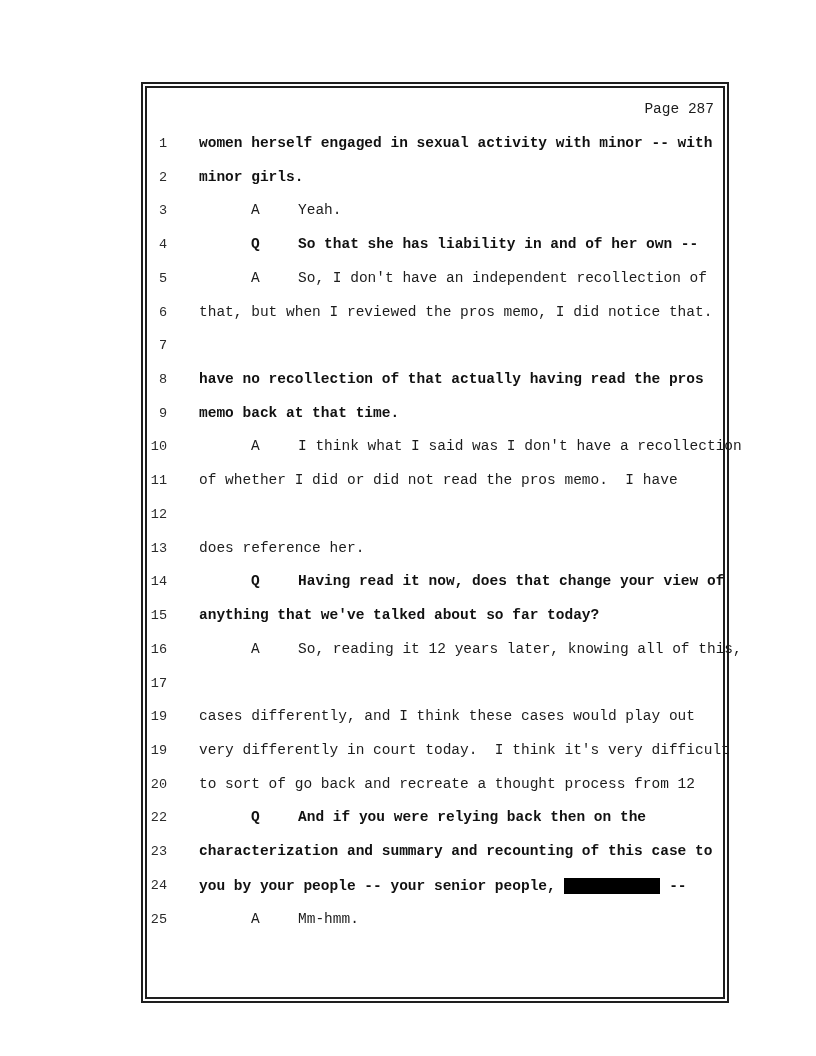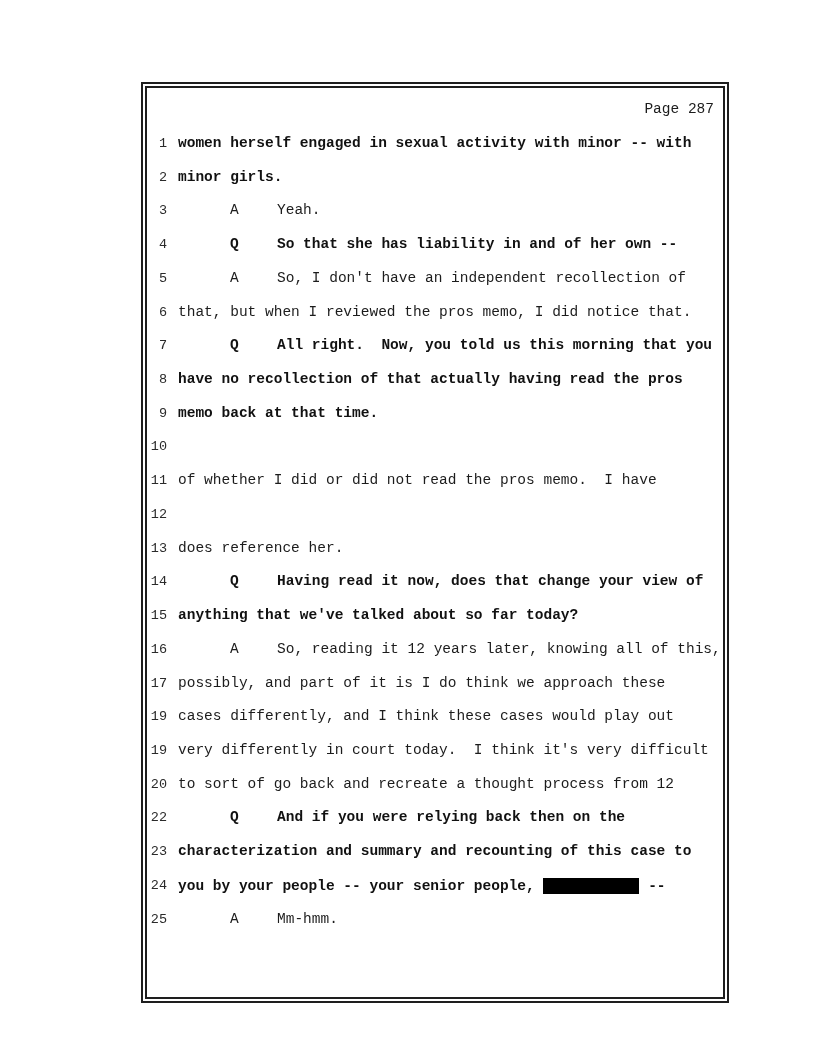--- a/index.html
+++ b/index.html
@@ -62,21 +62,21 @@
   .lnum {
     flex: 0 0 18px;
     margin-left: 2px;
     text-align: right;
     font-size: 13.5px;
     line-height: 15px;
     color: #2a2a2a;
     font-weight: normal;
   }
   .ltext {
-    margin-left: 11px;
+    margin-left: 32px;
     white-space: pre;
   }
   .t-line.bold .ltext {
     font-weight: bold;
     color: #111111;
   }
   .speaker {
     display: inline-block;
     margin-left: 52px;
     width: 47px;
@@ -117,32 +117,32 @@
           <div class="t-line">
             <span class="lnum">5</span>
             <span class="ltext"><span class="speaker">A</span><span>So, I don't have an independent recollection of</span></span>
           </div>
           <div class="t-line">
             <span class="lnum">6</span>
             <span class="ltext"><span>that, but when I reviewed the pros memo, I did notice that.</span></span>
           </div>
           <div class="t-line bold">
             <span class="lnum">7</span>
-            <span class="ltext"><span class="speaker">Q</span><span>All right.  Now, you told us this morning that you</span></span>
           </div>
           <div class="t-line bold">
             <span class="lnum">8</span>
             <span class="ltext"><span>have no recollection of that actually having read the pros</span></span>
           </div>
           <div class="t-line bold">
             <span class="lnum">9</span>
             <span class="ltext"><span>memo back at that time.</span></span>
           </div>
           <div class="t-line">
             <span class="lnum">10</span>
+            <span class="ltext"><span class="speaker">A</span><span>I think what I said was I don't have a recollection</span></span>
           </div>
           <div class="t-line">
             <span class="lnum">11</span>
             <span class="ltext"><span>of whether I did or did not read the pros memo.  I have</span></span>
           </div>
           <div class="t-line">
             <span class="lnum">12</span>
           </div>
           <div class="t-line">
             <span class="lnum">13</span>
@@ -155,21 +155,20 @@
           <div class="t-line bold">
             <span class="lnum">15</span>
             <span class="ltext"><span>anything that we've talked about so far today?</span></span>
           </div>
           <div class="t-line">
             <span class="lnum">16</span>
             <span class="ltext"><span class="speaker">A</span><span>So, reading it 12 years later, knowing all of this,</span></span>
           </div>
           <div class="t-line">
             <span class="lnum">17</span>
-            <span class="ltext"><span>possibly, and part of it is I do think we approach these</span></span>
           </div>
           <div class="t-line">
             <span class="lnum">19</span>
             <span class="ltext"><span>cases differently, and I think these cases would play out</span></span>
           </div>
           <div class="t-line">
             <span class="lnum">19</span>
             <span class="ltext"><span>very differently in court today.  I think it's very difficult</span></span>
           </div>
           <div class="t-line">

